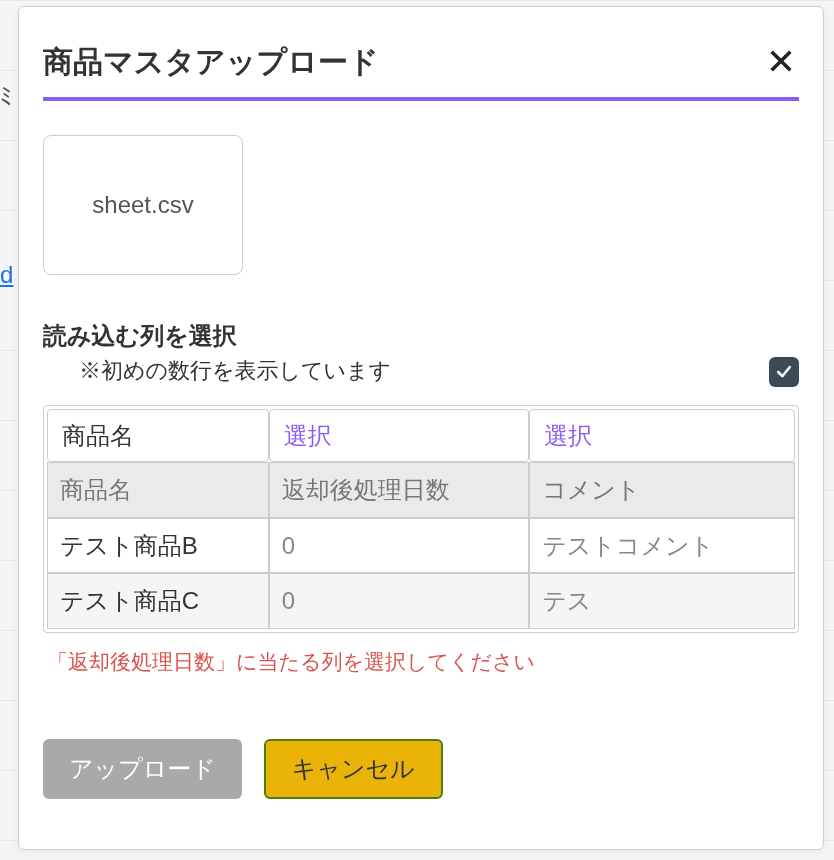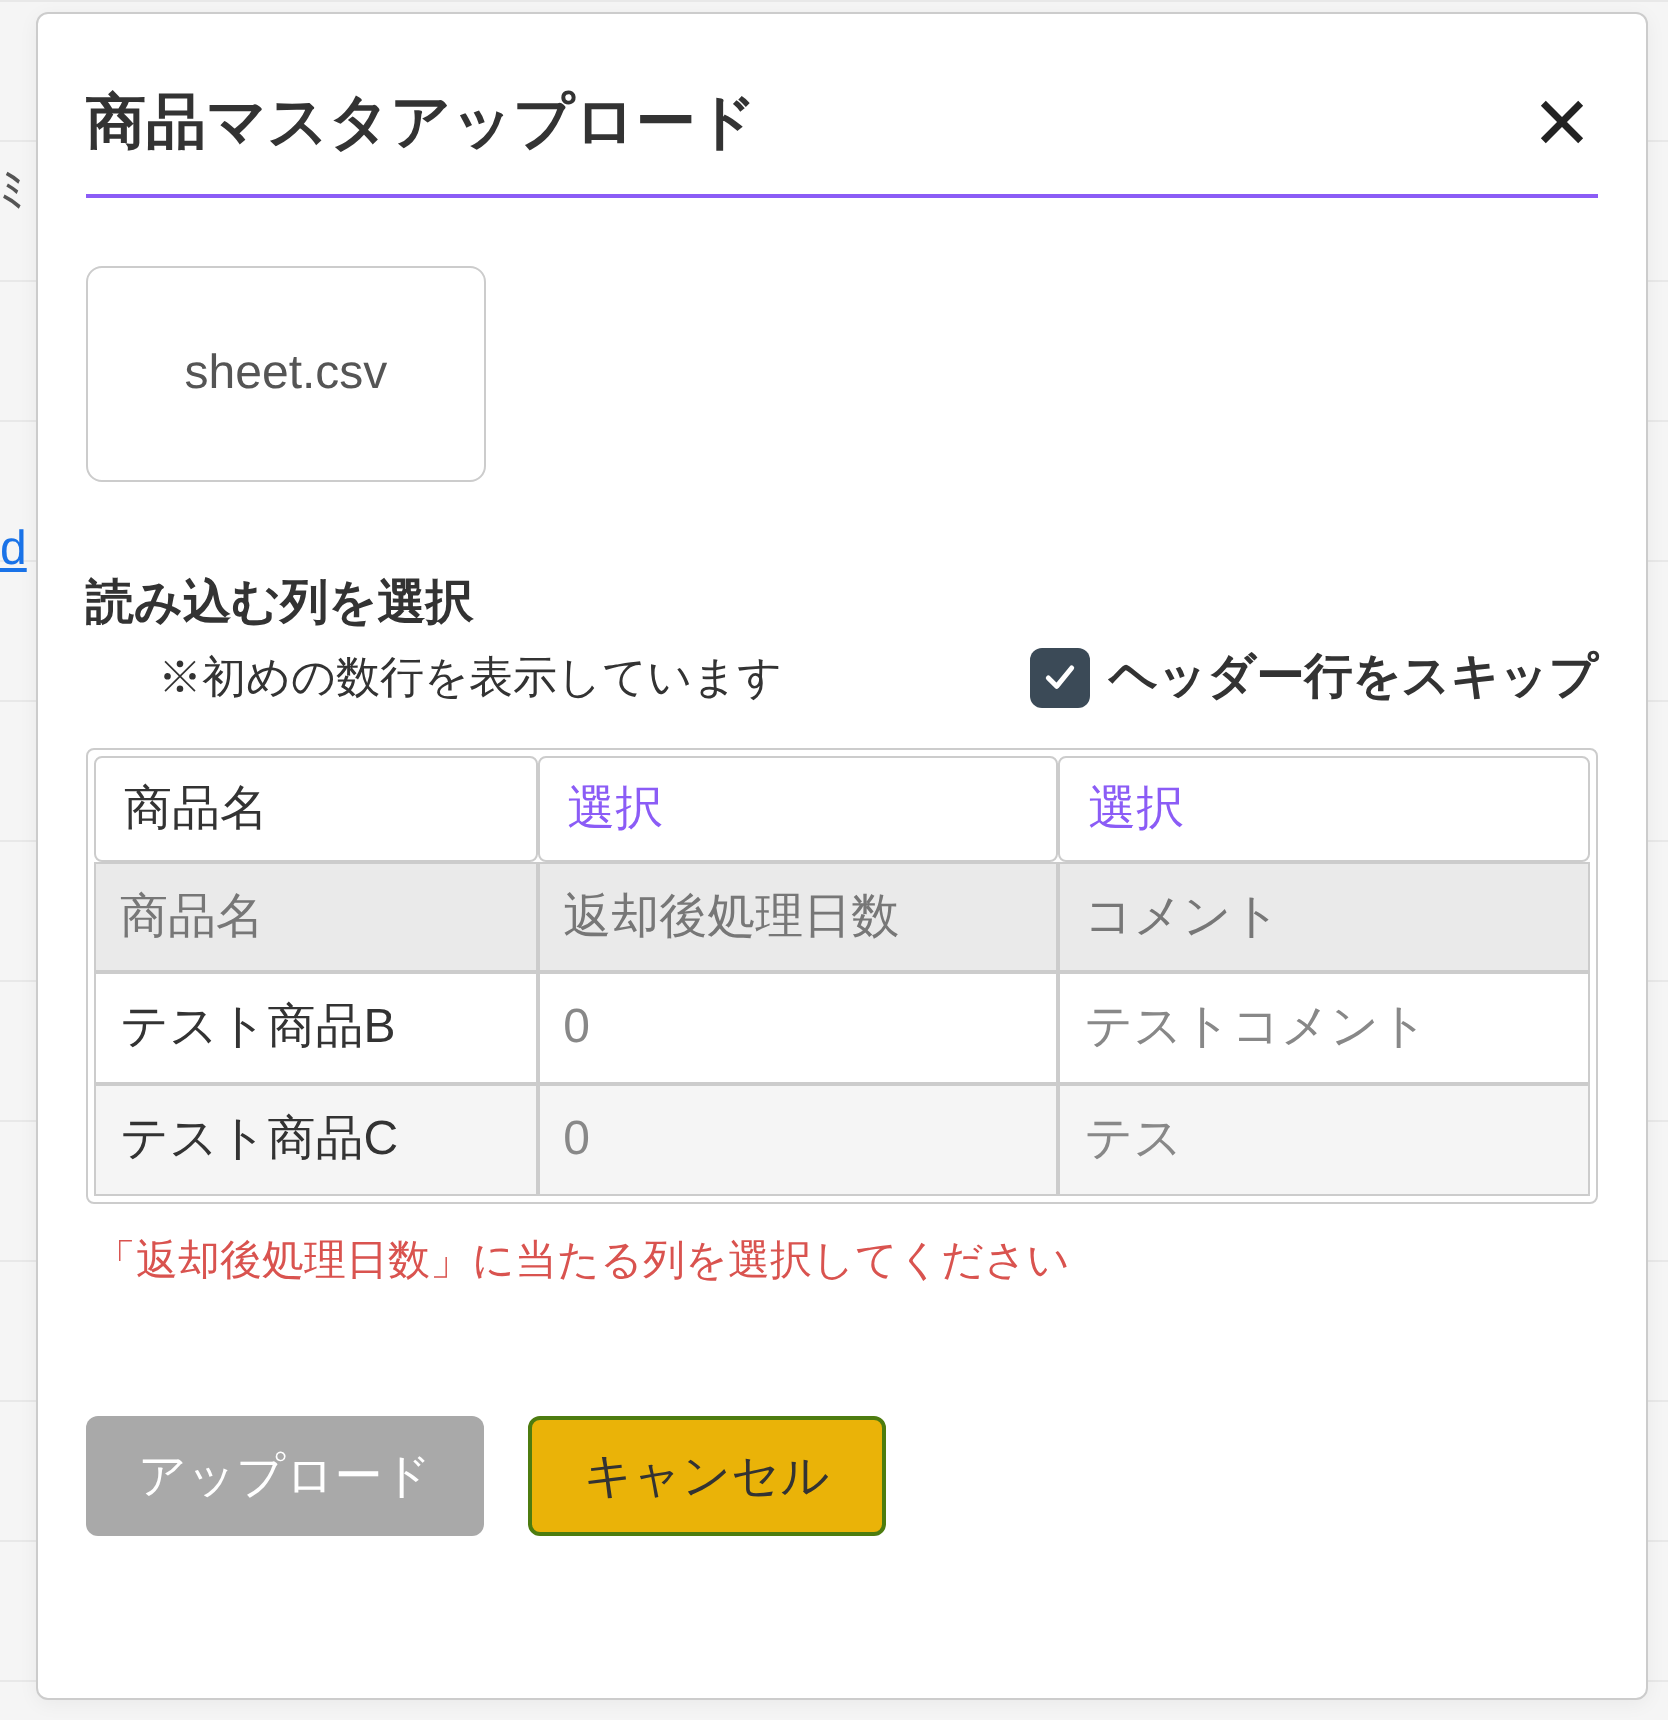--- a/index.html
+++ b/index.html
@@ -48,21 +48,21 @@
     border: 1px solid #ccc;
     border-radius: 6px;
     padding: 34px 24px 24px 24px;
     z-index: 10;
     box-shadow: 0 2px 10px rgba(0,0,0,0.05);
   }
 
   .modal-header {
     display: flex;
     justify-content: space-between;
-    border-bottom: 2px solid #8b5cf6;
+    border-bottom: 4px solid #8b5cf6;
     padding-bottom: 14px;
     margin-bottom: 34px;
   }
   .modal-title {
     font-size: 30px;
     font-weight: 700;
     color: #333;
   }
   .close-btn {
     background: none;
@@ -71,21 +71,21 @@
     padding: 4px;
     line-height: 1;
   }
   .close-btn svg { width: 28px; height: 28px; }
   .close-btn svg path { stroke: #222; stroke-width: 3; }
 
   .file-chip {
     display: inline-block;
     border: 1px solid #ccc;
     border-radius: 8px;
-    padding: 36px 28px;
+    padding: 52px 28px;
     min-width: 200px;
     text-align: center;
     font-size: 24px;
     color: #555;
     margin-bottom: 44px;
   }
 
   .section-title {
     font-size: 24px;
     font-weight: 600;
@@ -227,21 +227,20 @@
   <div class="section-title">読み込む列を選択</div>
 
   <div class="subtitle-row">
     <div class="subtitle">※初めの数行を表示しています</div>
     <label class="checkbox-wrap">
       <span class="checkbox">
         <svg viewBox="0 0 24 24">
             <path d="M5 12 L10 17 L19 6"></path>
           </svg>
       </span>
-      <span>ヘッダー行をスキップ</span>
     </label>
   </div>
 
   <table class="preview-table">
     <tbody>
         <tr class="select-row">
       <td class="select-cell">
         <select class="select-box">
           <option>商品名</option>
         </select>

